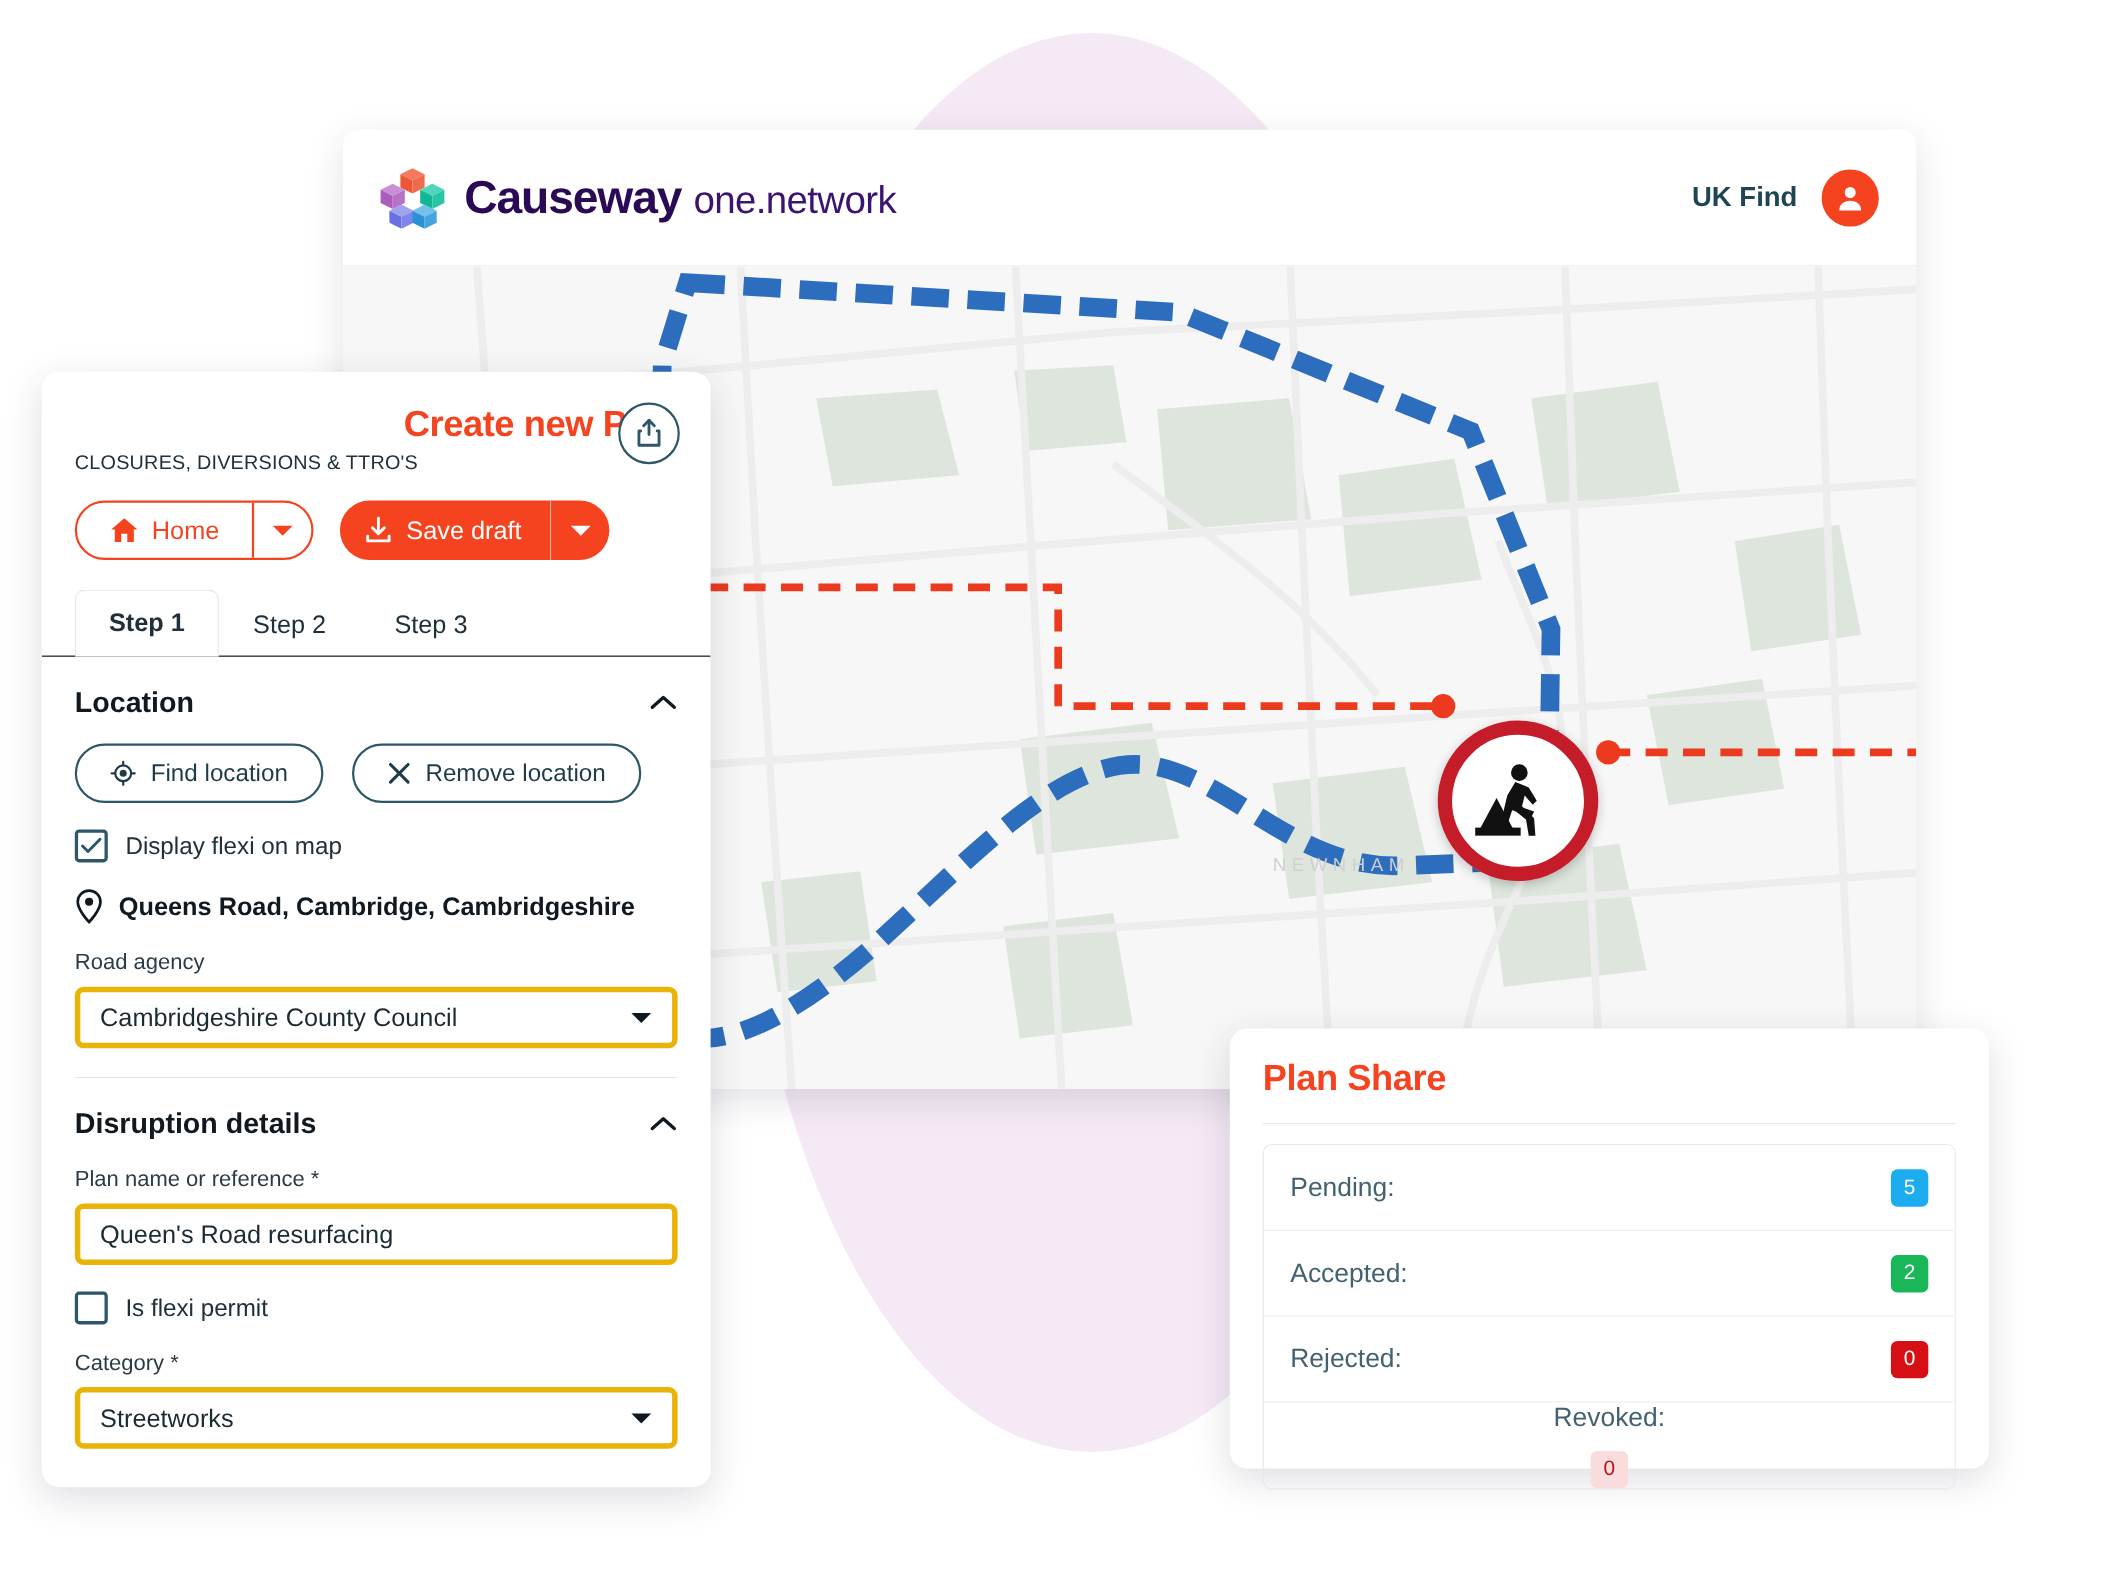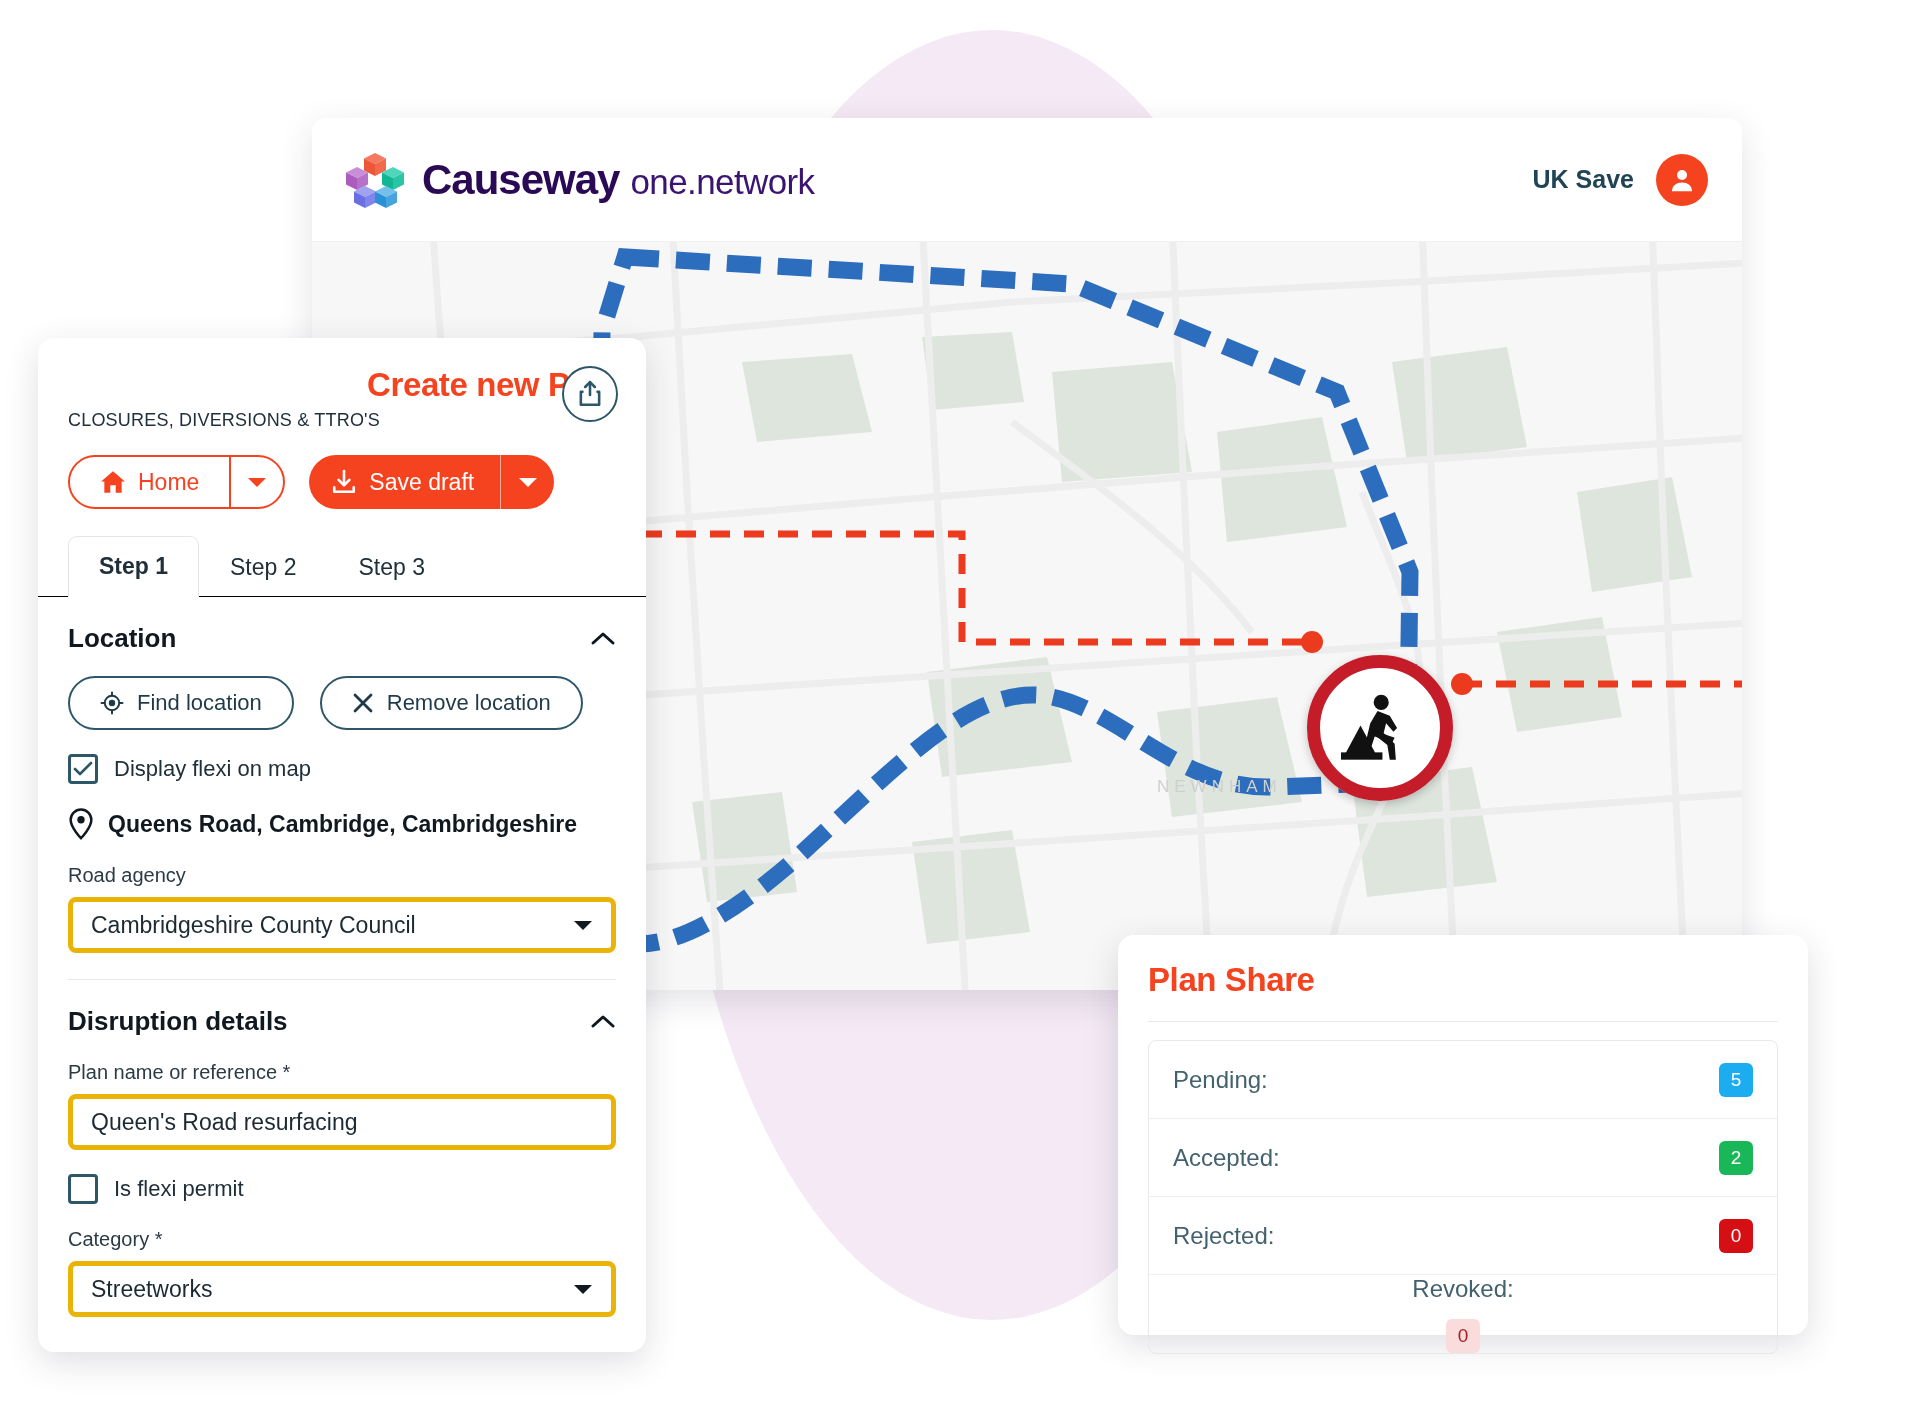--- a/index.html
+++ b/index.html
@@ -263,21 +263,21 @@
             <polygon points="11,5.5 0,11 0,22 11,16.5" fill="#45a4e0"></polygon>
           </g>
         </svg>
         <div class="brand-text">
           <span class="brand-causeway">Causeway</span>
           <span class="brand-onenetwork">one.network</span>
         </div>
       </div>
 
       <div class="header-right">
-        <span class="user-name">UK Save</span>
+        <span class="user-name">UK Find</span>
         <span class="avatar">
           <svg width="30" height="30" viewBox="0 0 24 24" fill="#ffffff">
             <circle cx="12" cy="8" r="4"></circle>
             <path d="M4 21c0-4.4 3.6-7 8-7s8 2.6 8 7z"></path>
           </svg>
         </span>
       </div>
     </div>
 
     <div class="map-area">

